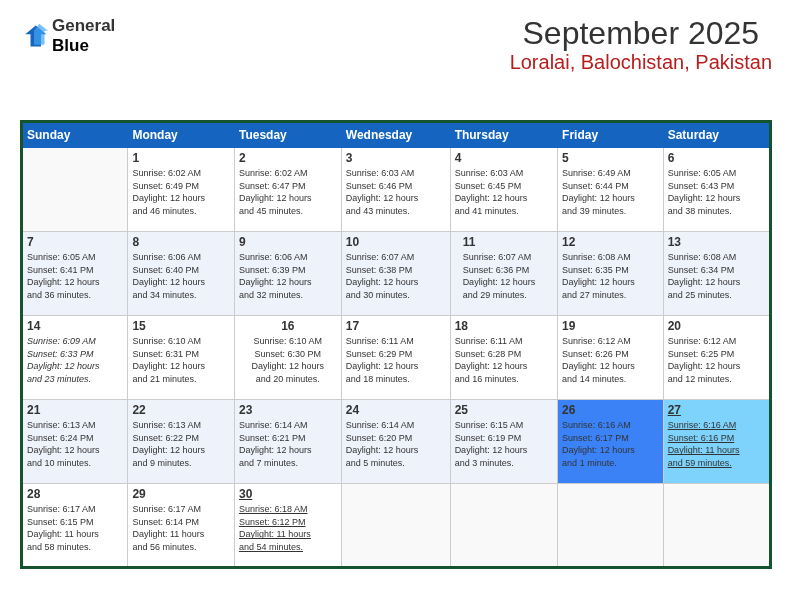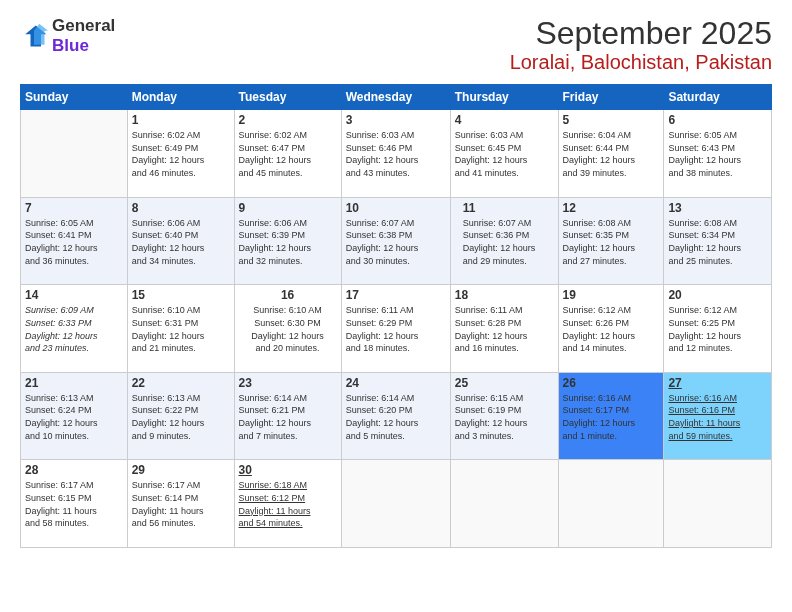--- a/index.html
+++ b/index.html
@@ -26,37 +26,38 @@
     .logo {
       display: flex;
       align-items: center;
       gap: 4px;
     }
     .logo-icon {
       width: 28px;
       height: 28px;
     }
     .title-block {
-      text-align: right;
+      text-align: center;
     }
     .month-title {
       font-size: 32px;
       font-weight: 400;
       color: #333;
       line-height: 1.1;
     }
     .location {
       font-size: 20px;
       color: #b91c1c;
     }
     .calendar {
-      border: 1px solid #14532d;
+      border: 3px solid #14532d;
       border-collapse: collapse;
       width: 100%;
       flex: 1;
+      margin-top: 36px;
     }
     .calendar th {
       background: #1565c0;
       color: #fff;
       font-size: 12px;
       font-weight: bold;
       padding: 5px 4px;
       border: 1px solid #1565c0;
       text-align: left;
     }
@@ -88,21 +89,21 @@
 <div class="page">
   <div class="header">
     <div class="logo">
       <svg class="logo-icon" viewBox="0 0 32 32">
         <rect x="0" y="0" width="32" height="32" fill="none"></rect>
         <polygon points="18,4 30,14 24,14 24,28 12,28 12,14 6,14" fill="#1565c0"></polygon>
         <polygon points="22,2 32,10 28,10 28,26 16,26 16,10" fill="#42a5f5" opacity="0.7"></polygon>
       </svg>
       <div>
         <div style="font-size:17px;font-weight:bold;color:#333;line-height:1.15;">General</div>
-        <div style="font-size:17px;font-weight:bold;color:#6d28d9;line-height:1.15;">Blue</div>
+        <div style="font-size:17px;font-weight:bold;color:#000000;line-height:1.15;">Blue</div>
       </div>
     </div>
     <div class="title-block">
       <div class="month-title">September 2025</div>
       <div class="location">Loralai, Balochistan, Pakistan</div>
     </div>
   </div>
 
   <table class="calendar">
     <thead>
@@ -142,21 +143,21 @@
           </td>
           <td style="background: rgb(255, 255, 255);">
             <span class="day-num">4</span>
             <div class="day-info" style="white-space: pre-line;">Sunrise: 6:03 AM
 Sunset: 6:45 PM
 Daylight: 12 hours
 and 41 minutes.</div>
           </td>
           <td style="background: rgb(255, 255, 255);">
             <span class="day-num">5</span>
-            <div class="day-info" style="white-space: pre-line;">Sunrise: 6:04 AM
+            <div class="day-info" style="white-space: pre-line;">Sunrise: 6:49 AM
 Sunset: 6:44 PM
 Daylight: 12 hours
 and 39 minutes.</div>
           </td>
           <td style="background: rgb(255, 255, 255);">
             <span class="day-num">6</span>
             <div class="day-info" style="white-space: pre-line;">Sunrise: 6:05 AM
 Sunset: 6:43 PM
 Daylight: 12 hours
 and 38 minutes.</div>

